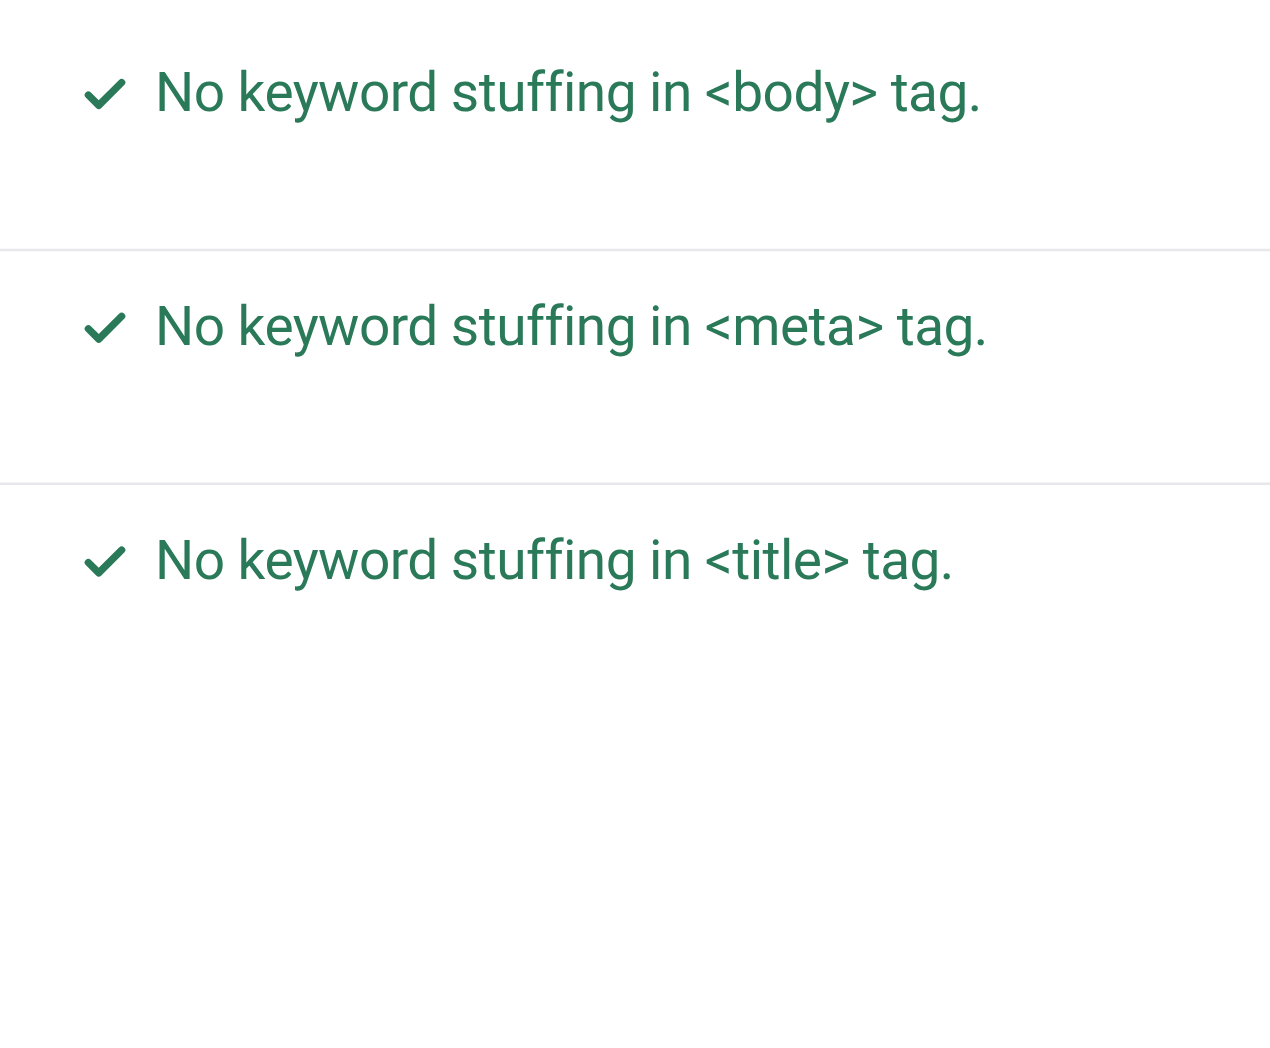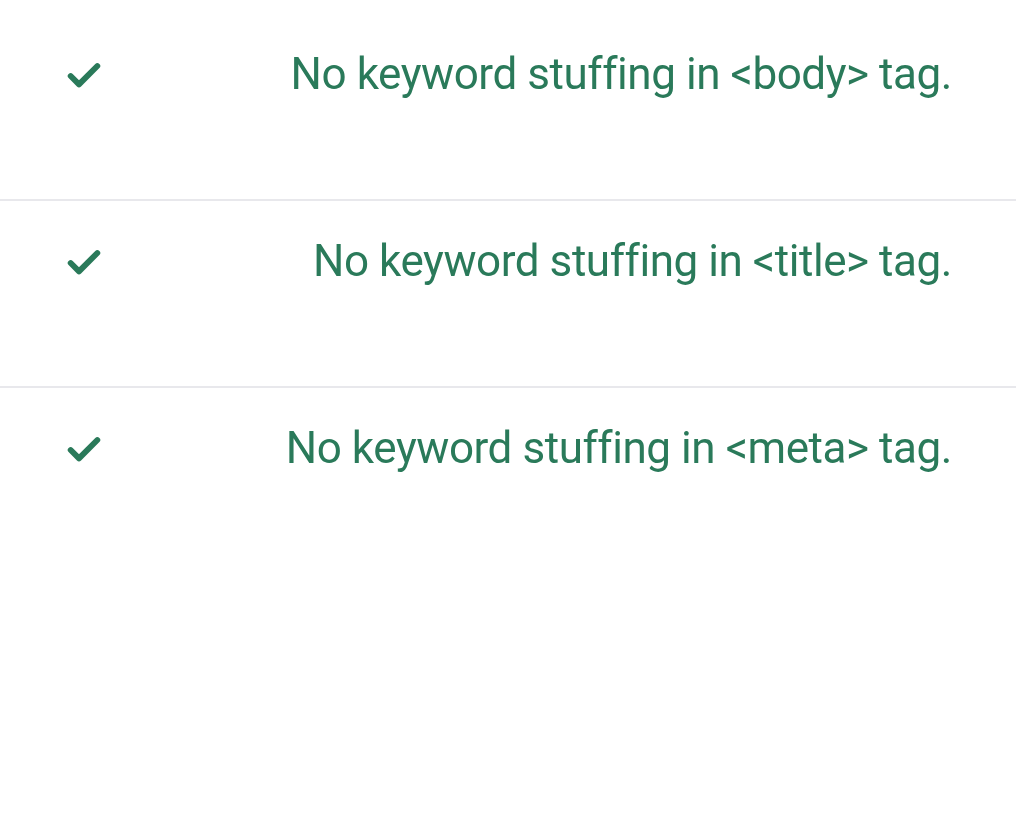--- a/index.html
+++ b/index.html
@@ -15,21 +15,20 @@
     }
     .check-list {
       list-style: none;
       width: 100%;
     }
     .check-item {
       display: flex;
       align-items: flex-start;
       padding: 32px 64px 96px 64px;
       border-bottom: 2px solid #e8e8ec;
-      justify-content: space-between;
     }
     .check-item:first-child {
       padding-top: 46px;
     }
     .check-item:last-child {
       border-bottom: none;
       padding-bottom: 60px;
     }
     .check-icon {
       flex-shrink: 0;
@@ -63,23 +62,23 @@
       </svg>
     </span>
     <span class="check-text">No keyword stuffing in &lt;body&gt; tag.</span>
   </li>
   <li class="check-item">
     <span class="check-icon">
       <svg viewBox="0 0 24 24" fill="none" stroke="currentColor" stroke-width="3.5" stroke-linecap="round" stroke-linejoin="round">
         <polyline points="20 6 9 17 4 12"></polyline>
       </svg>
     </span>
-    <span class="check-text">No keyword stuffing in &lt;title&gt; tag.</span>
+    <span class="check-text">No keyword stuffing in &lt;meta&gt; tag.</span>
   </li>
   <li class="check-item">
     <span class="check-icon">
       <svg viewBox="0 0 24 24" fill="none" stroke="currentColor" stroke-width="3.5" stroke-linecap="round" stroke-linejoin="round">
         <polyline points="20 6 9 17 4 12"></polyline>
       </svg>
     </span>
-    <span class="check-text">No keyword stuffing in &lt;meta&gt; tag.</span>
+    <span class="check-text">No keyword stuffing in &lt;title&gt; tag.</span>
   </li>
 </ul>
 
 </body></html>

